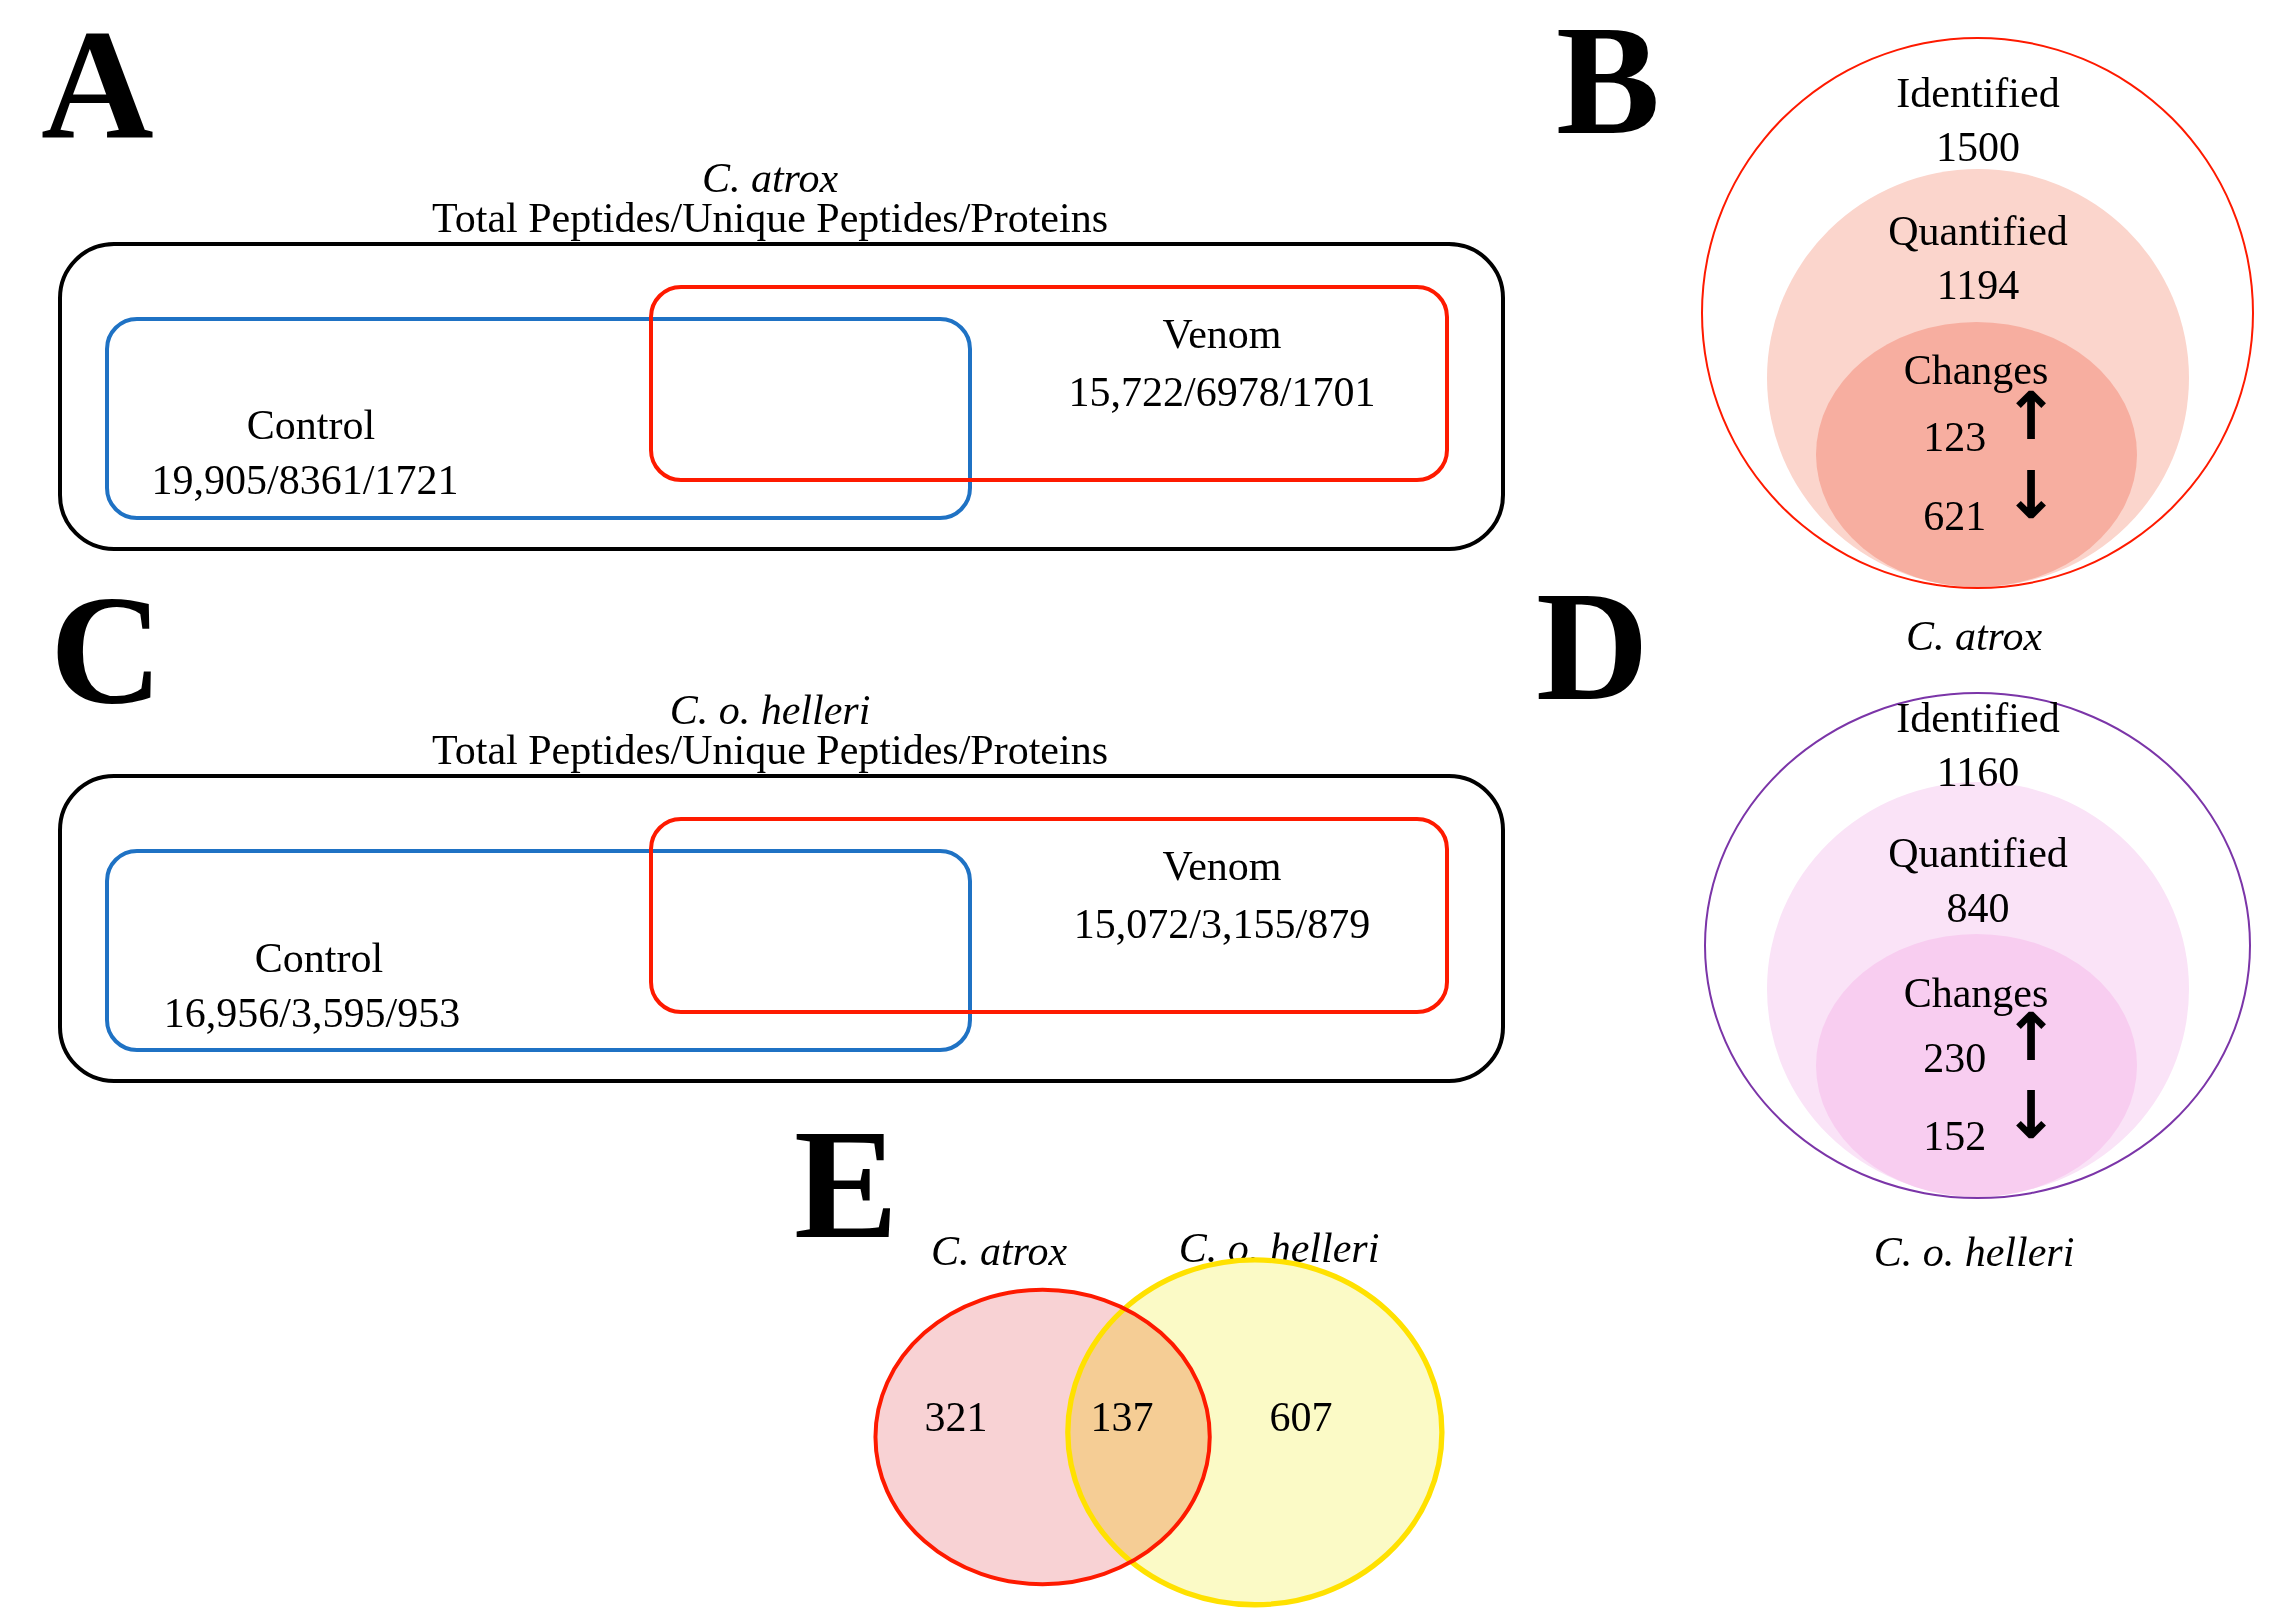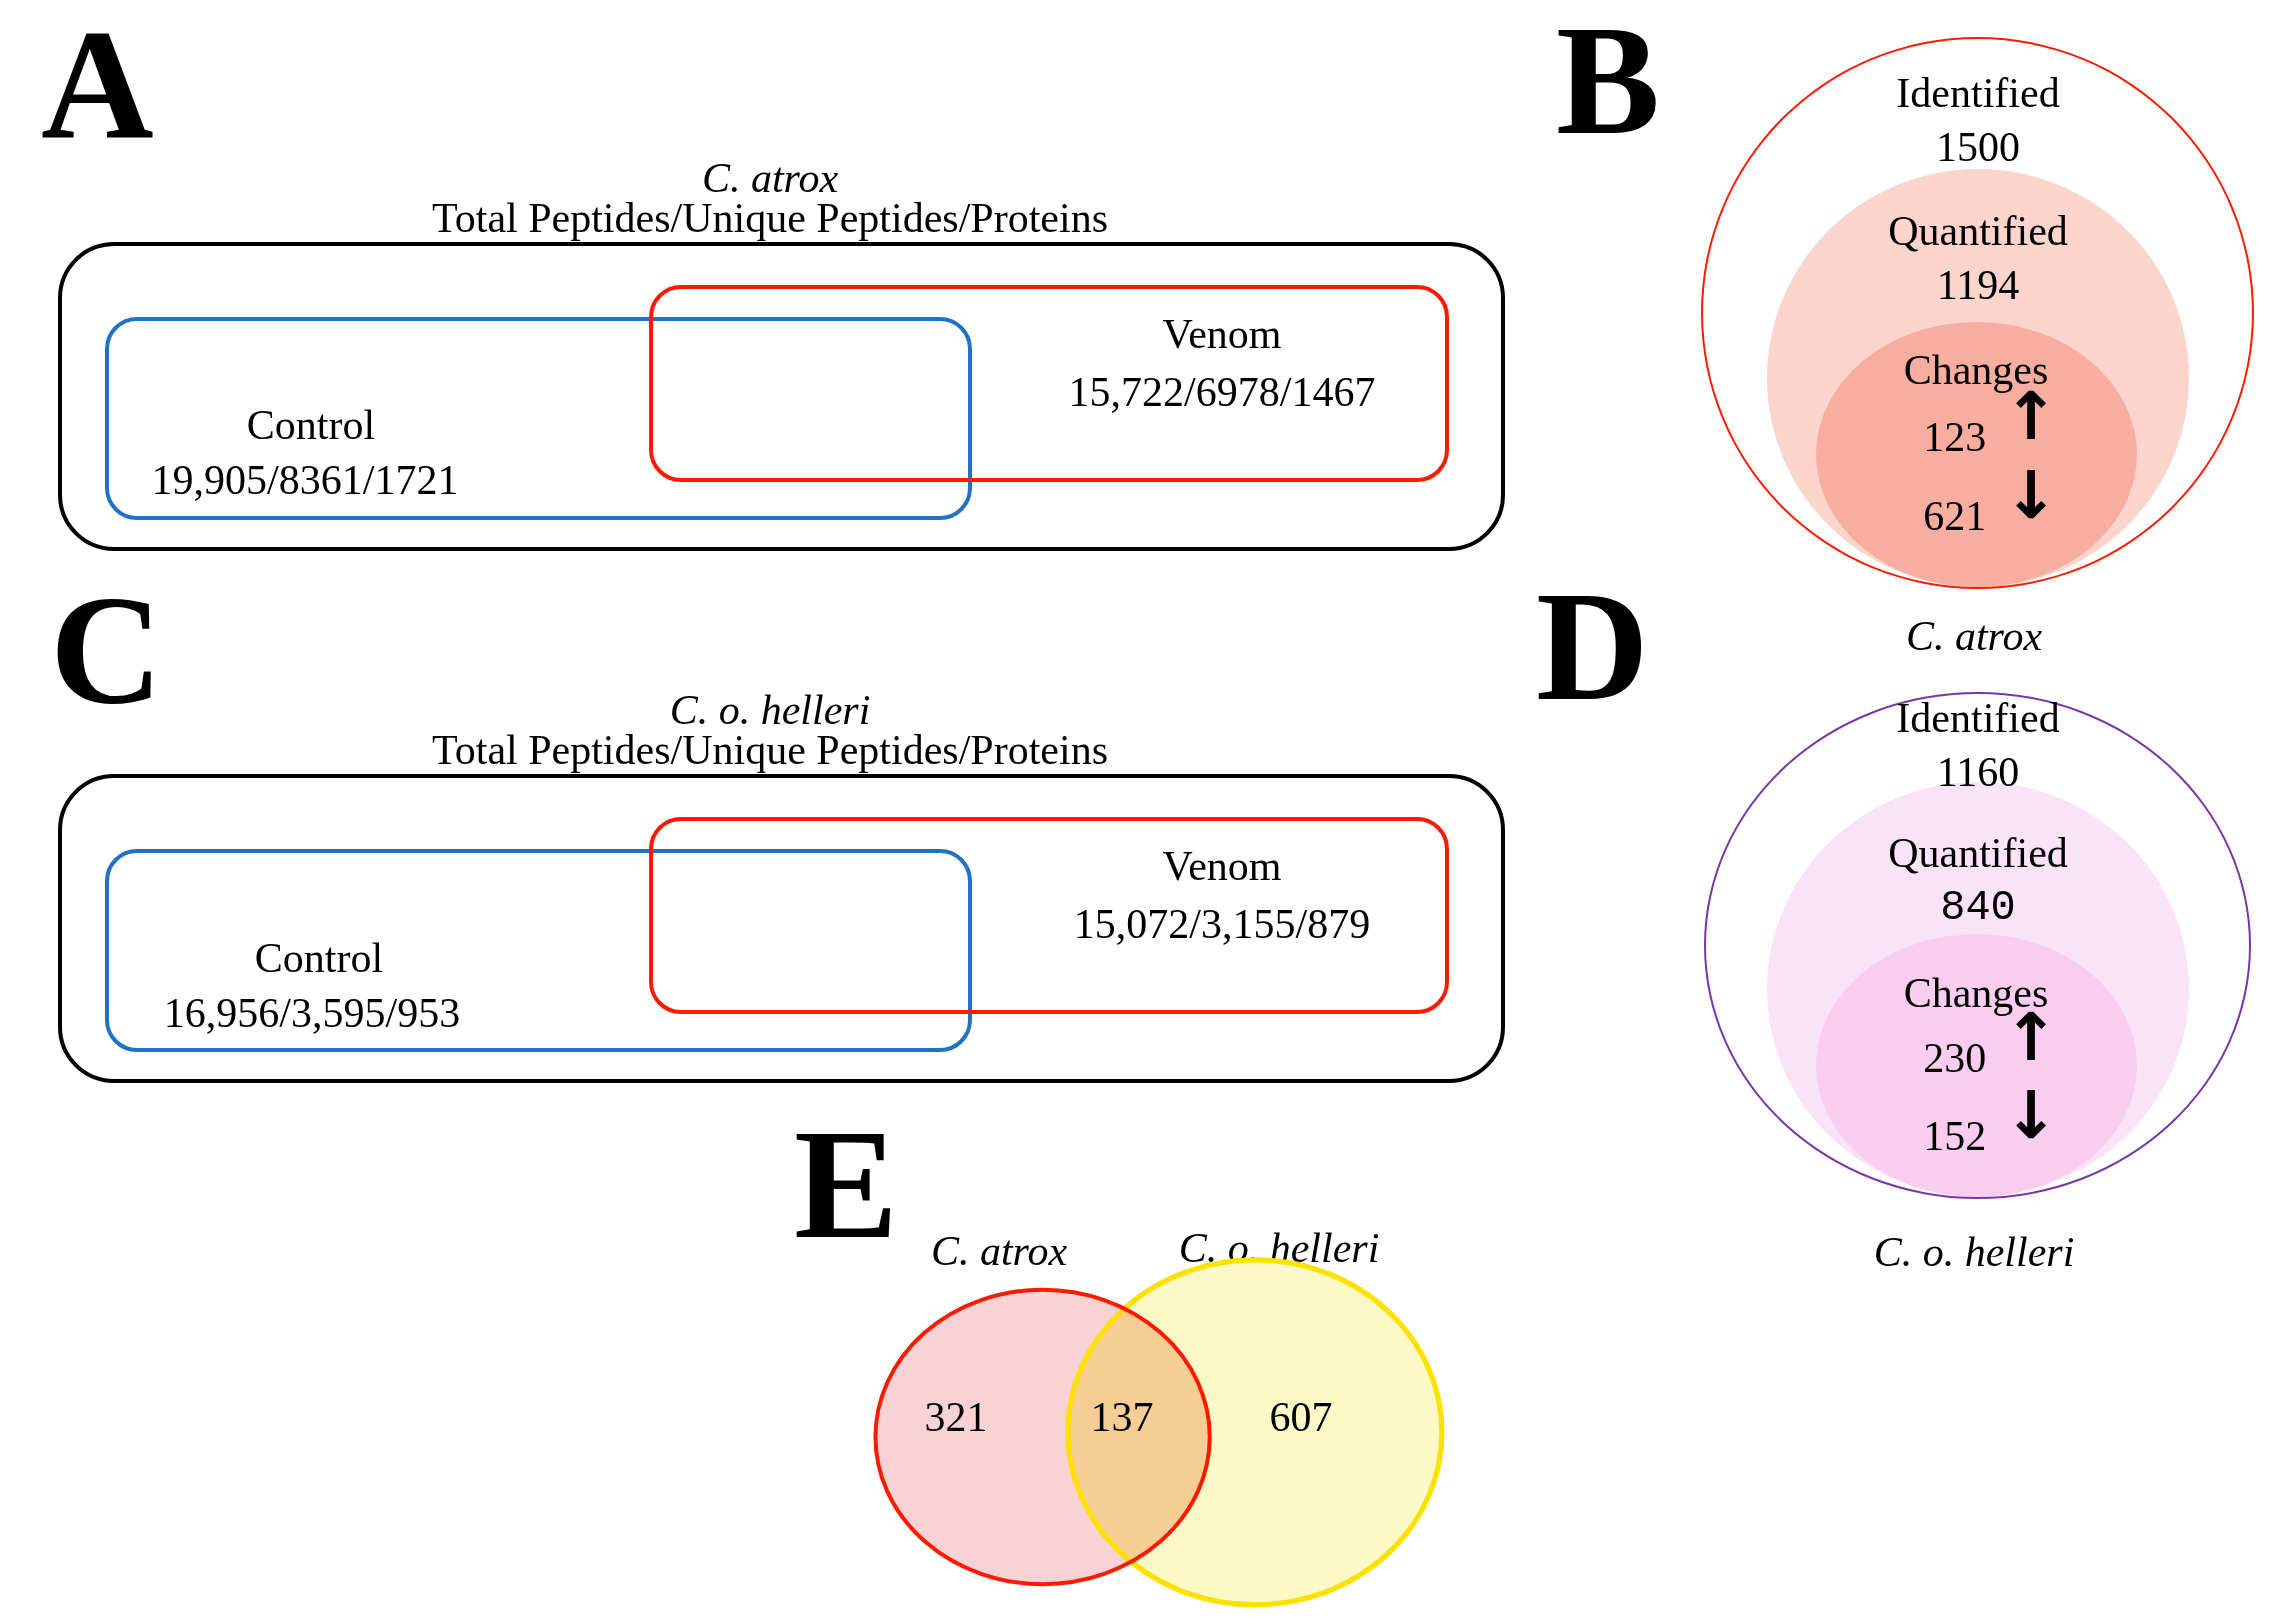--- a/index.html
+++ b/index.html
@@ -36,21 +36,21 @@
   <div class="txt italic" style="left:770px;top:178px;">C. atrox</div>
   <div class="txt" style="left:770px;top:218px;">Total Peptides/Unique Peptides/Proteins</div>
 
   <div class="rrect rect-black" style="left:58px;top:242px;width:1447px;height:309px;"></div>
   <div class="rrect rect-blue" style="left:105px;top:317px;width:867px;height:203px;"></div>
   <div class="rrect rect-red" style="left:649px;top:285px;width:800px;height:197px;"></div>
 
   <div class="txt" style="left:311px;top:425px;">Control</div>
   <div class="txt" style="left:305px;top:480px;">19,905/8361/1721</div>
   <div class="txt" style="left:1222px;top:334px;">Venom</div>
-  <div class="txt" style="left:1222px;top:392px;">15,722/6978/1467</div>
+  <div class="txt" style="left:1222px;top:392px;">15,722/6978/1701</div>
 
   <div class="panel-letter" style="left:1556px;top:3.3px;">B</div>
 
   <div class="ellipse fill-b-mid" style="left:1767px;top:169px;width:422px;height:418px;"></div>
   <div class="ellipse fill-b-inner" style="left:1816px;top:322px;width:321px;height:265px;"></div>
   <div class="ellipse ring-red" style="left:1701px;top:37px;width:553px;height:552px;"></div>
 
   <div class="txt" style="left:1978px;top:93px;">Identified</div>
   <div class="txt" style="left:1978px;top:147px;">1500</div>
   <div class="txt" style="left:1978px;top:231px;">Quantified</div>
@@ -84,21 +84,21 @@
 
   <div class="panel-letter" style="left:1536px;top:569px;">D</div>
 
   <div class="ellipse fill-d-mid" style="left:1767px;top:782px;width:422px;height:414px;"></div>
   <div class="ellipse fill-d-inner" style="left:1816px;top:934px;width:321px;height:263px;"></div>
   <div class="ellipse ring-purple" style="left:1704px;top:692px;width:547px;height:507px;"></div>
 
   <div class="txt" style="left:1978px;top:718px;">Identified</div>
   <div class="txt" style="left:1978px;top:772px;">1160</div>
   <div class="txt" style="left:1978px;top:853px;">Quantified</div>
-  <div class="txt" style="left:1978px;top:908px;font-family:Liberation Mono, monospace;">840</div>
+  <div class="txt" style="left:1978px;top:908px;">840</div>
   <div class="txt" style="left:1976px;top:993px;">Changes</div>
 
   <div class="txt chg-row" style="left:1991px;top:1058px;">
     <span>230</span>
       <span class="arrow">↑</span>
   </div>
   <div class="txt chg-row" style="left:1991px;top:1136px;">
     <span>152</span>
       <span class="arrow">↓</span>
   </div>

